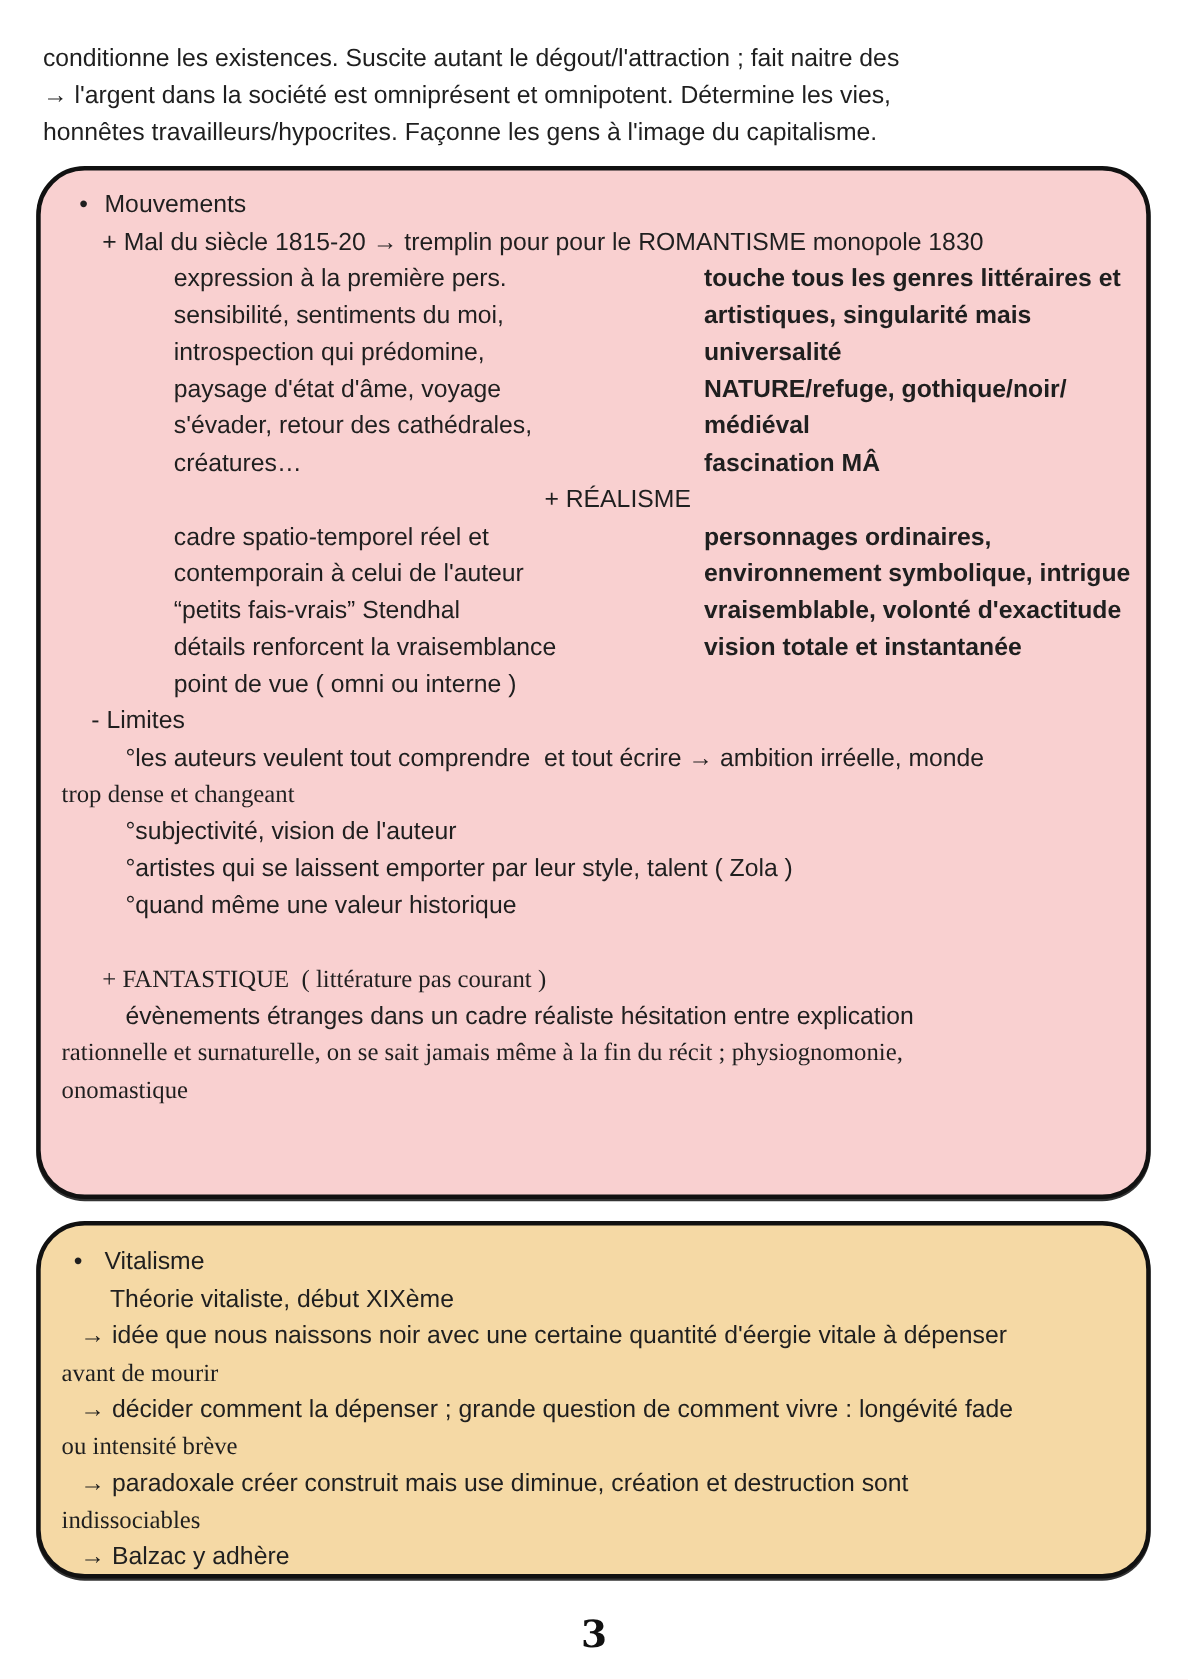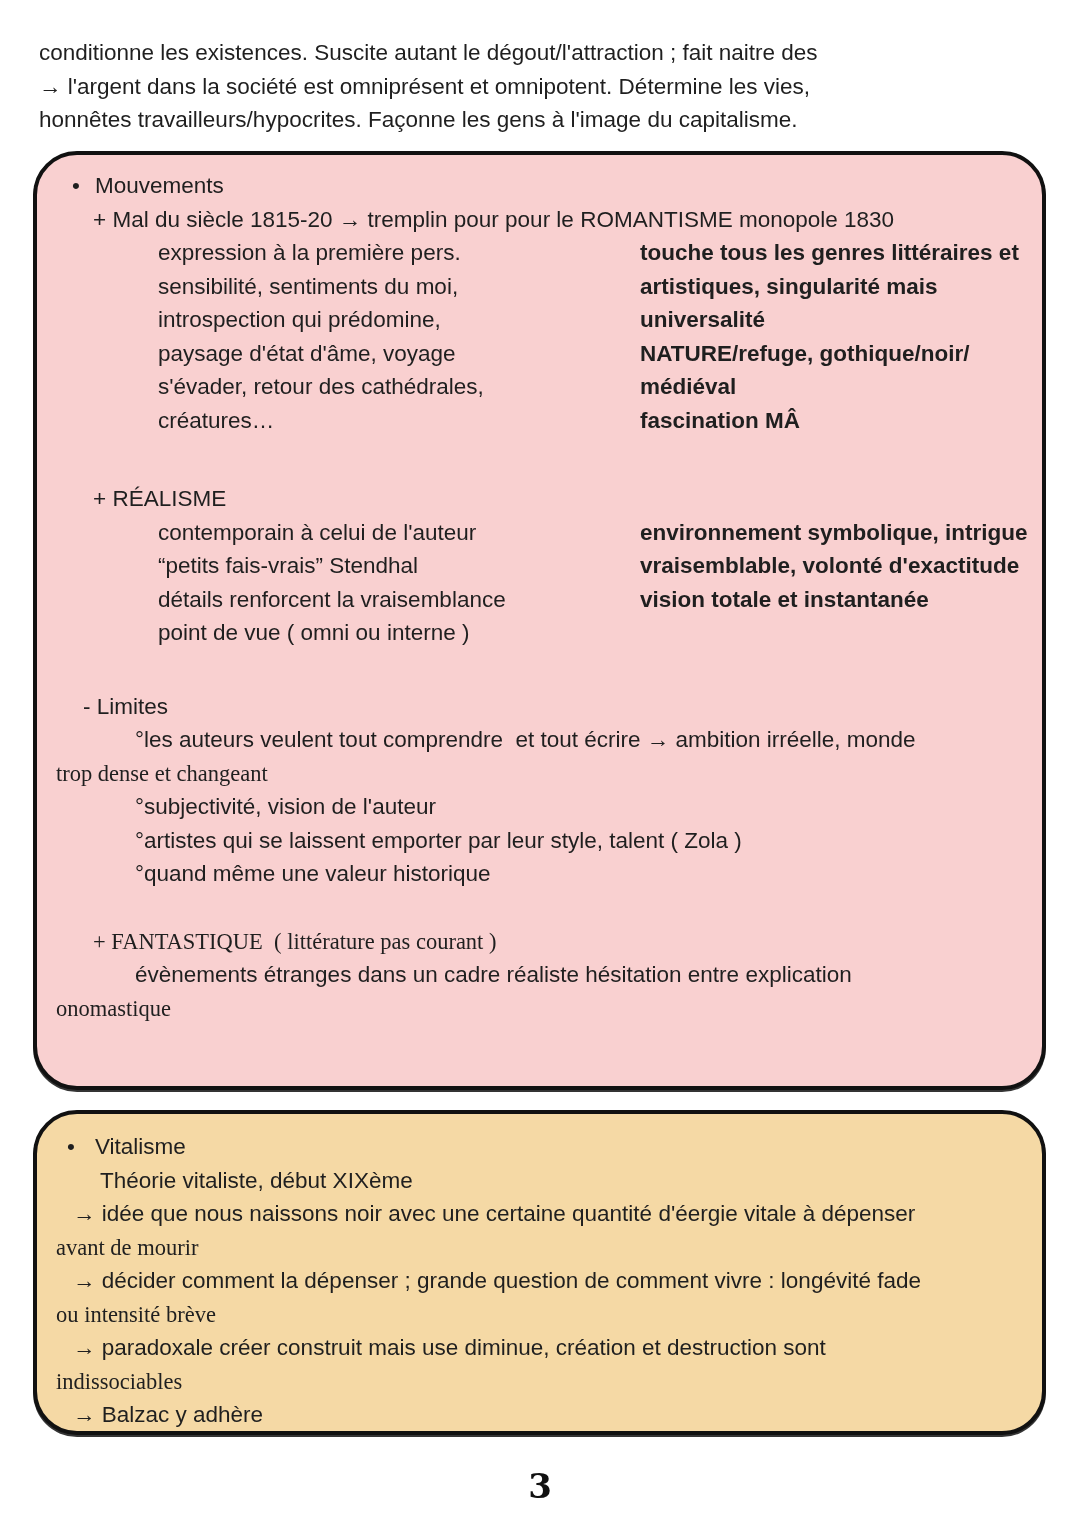--- a/index.html
+++ b/index.html
@@ -22,29 +22,29 @@
     box-sizing:border-box;
     box-shadow:0 2px 0 rgba(17,17,17,.85);
   }
   .box-pink{top:151px;height:939px;background:#f9d0d0;padding:14px 12px 0 0;}
   .box-orange{top:1110px;height:325px;background:#f5d9a5;padding:16px 12px 0 0;}
   
   .bullet-line{display:flex;padding-left:35px;}
   .bullet-line .bullet{width:23px;flex:0 0 23px;}
   .plus-line{padding-left:56px;}
   .dash-line{padding-left:46px;}
-  .deg-line{padding-left:98px;}
+  .deg-line{padding-left:77px;}
   .wrap-line{padding-left:19px;font-family:Liberation Serif, serif;}
   
   .two-col{display:flex;padding-left:73px;}
   .two-col .col-left{width:482px;flex:0 0 482px;margin-left:48px;}
   .two-col .col-right{flex:1;font-weight:bold;}
   
-  .gap-realisme{margin-top:45px;}
-  .gap-limites{margin-top:40px;}
+  .gap-realisme{text-align:center;}
+  .gap-limites{}
   .gap-fantastique{margin-top:34px;font-family:Liberation Serif, serif;}
   
   .bullet-line-o{display:flex;padding-left:30px;}
   .bullet-line-o .bullet{width:28px;flex:0 0 28px;}
   .theorie-line{padding-left:63px;}
   .arrow-line{padding-left:36px;}
   
   .page-number{
     position:absolute;left:0;right:0;top:1466px;
     text-align:center;
@@ -90,20 +90,24 @@
     <span class="col-right">médiéval</span>
   </div>
   <div class="line two-col">
     <span class="col-left">créatures…</span>
     <span class="col-right">fascination MÂ</span>
   </div>
 
   <div class="line plus-line gap-realisme">+ RÉALISME</div>
 
   <div class="line two-col">
+    <span class="col-left">cadre spatio-temporel réel et</span>
+    <span class="col-right">personnages ordinaires,</span>
+  </div>
+  <div class="line two-col">
     <span class="col-left">contemporain à celui de l'auteur</span>
     <span class="col-right">environnement symbolique, intrigue</span>
   </div>
   <div class="line two-col">
     <span class="col-left">“petits fais-vrais” Stendhal</span>
     <span class="col-right">vraisemblable, volonté d'exactitude</span>
   </div>
   <div class="line two-col">
     <span class="col-left">détails renforcent la vraisemblance</span>
     <span class="col-right">vision totale et instantanée</span>
@@ -115,20 +119,21 @@
 
   <div class="line dash-line gap-limites">- Limites</div>
   <div class="line deg-line">°les auteurs veulent tout comprendre  et tout écrire → ambition irréelle, monde</div>
   <div class="line wrap-line">trop dense et changeant</div>
   <div class="line deg-line">°subjectivité, vision de l'auteur</div>
   <div class="line deg-line">°artistes qui se laissent emporter par leur style, talent ( Zola )</div>
   <div class="line deg-line">°quand même une valeur historique</div>
 
   <div class="line plus-line gap-fantastique">+ FANTASTIQUE  ( littérature pas courant )</div>
   <div class="line deg-line">évènements étranges dans un cadre réaliste hésitation entre explication</div>
+  <div class="line wrap-line">rationnelle et surnaturelle, on se sait jamais même à la fin du récit ; physiognomonie,</div>
   <div class="line wrap-line">onomastique</div>
 </div>
 
 <div class="note-box box-orange">
   <div class="line bullet-line-o">
     <span class="bullet">•</span>
     <span>Vitalisme</span>
   </div>
   <div class="line theorie-line">Théorie vitaliste, début XIXème</div>
   <div class="line arrow-line">→ idée que nous naissons noir avec une certaine quantité d'éergie vitale à dépenser</div>

